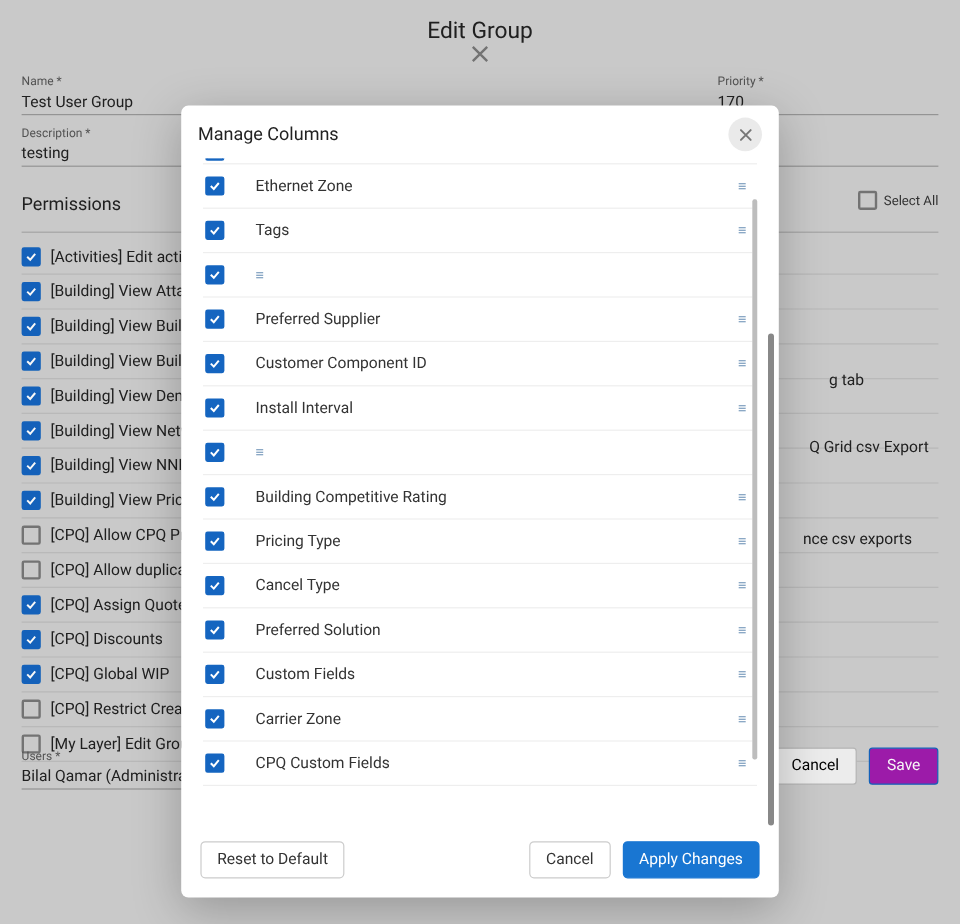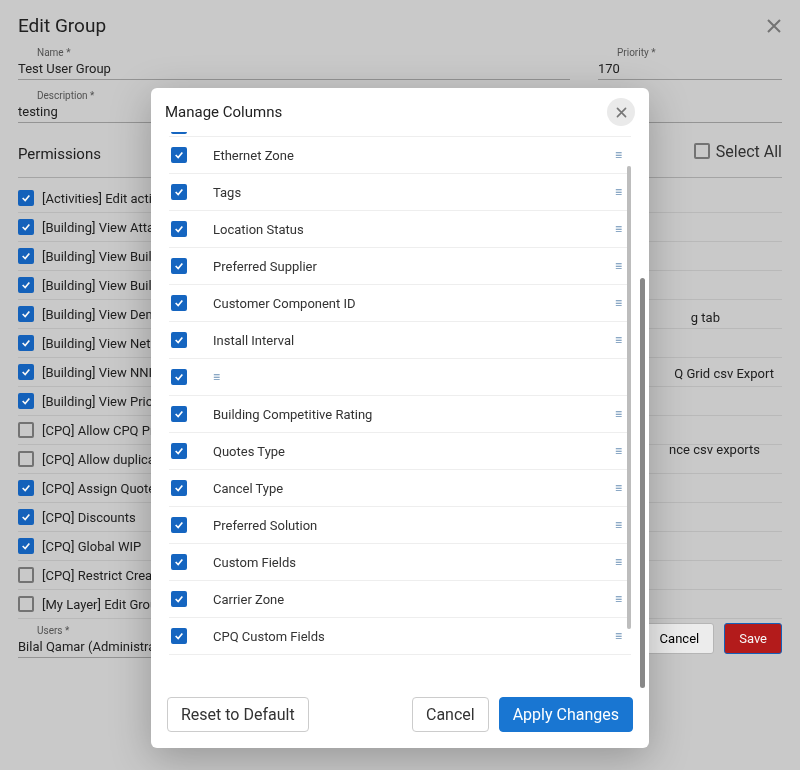--- a/index.html
+++ b/index.html
@@ -1,56 +1,56 @@
 <!DOCTYPE html>
 <html><head>
   <meta charset="utf-8">
   <style>
     * { box-sizing: border-box; margin: 0; padding: 0; font-family: -apple-system, BlinkMacSystemFont, "Segoe UI", Roboto, Helvetica, Arial, sans-serif; }
     body { background: #d0d0d0; width: 800px; height: 770px; overflow: hidden; position: relative; }
 
     
     .bg-page { position: absolute; inset: 0; padding: 14px 18px; color: #222; }
-    .bg-header { display: flex; justify-content: space-between; align-items: center; margin-bottom: 10px; }
+    .bg-header { display: flex; justify-content: space-between; align-items: center; margin-bottom: 10px; flex-direction: column; }
     .bg-title { font-size: 19px; font-weight: 400; }
     .bg-close { width: 16px; height: 16px; color: #666; cursor: pointer; }
     .bg-row { display: flex; gap: 28px; margin-bottom: 10px; }
     .bg-field { flex: 1; border-bottom: 1px solid #999; padding-bottom: 2px; }
     .bg-field.nameF { flex: 3; }
     .bg-field.prioF { flex: 1; }
-    .bg-label { font-size: 10px; color: #555; display: block; margin-left: 19px; }
+    .bg-label { font-size: 10px; color: #555; display: block; }
     .bg-value { font-size: 13px; color: #222; }
     .bg-section-title { font-size: 15px; margin: 12px 0 6px; }
     .perm-header { display: flex; justify-content: space-between; align-items: center; border-bottom: 1px solid #aaa; padding-bottom: 8px; margin-bottom: 6px;}
-    .select-all { display: flex; align-items: center; gap: 6px; font-size: 16px; color:#333;}
+    .select-all { display: flex; align-items: center; gap: 6px; font-size: 11px; color:#333;}
     .perm-list { }
     .perm-row { display: flex; align-items: center; gap: 8px; padding: 6px 0; border-bottom: 1px solid rgba(0,0,0,0.08); font-size: 13px; }
     .chk { width: 16px; height: 16px; border: 2px solid #1565c0; border-radius: 2px; display: inline-flex; align-items: center; justify-content: center; background: #1565c0; color: #fff; flex-shrink: 0; }
     .chk.unchecked { background: transparent; border-color: #777; }
     .chk svg { width: 10px; height: 10px; }
     .bg-btns { position: absolute; right: 18px; bottom: 116px; display: flex; gap: 10px; }
     .btn { padding: 7px 14px; font-size: 13px; border-radius: 3px; border: 1px solid #bbb; background: #f4f4f4; cursor: pointer; }
-    .btn.prim { background: #b91c1c; color: #fff; border-color: #1565c0; text-align: right; }
+    .btn.prim { background: #a21caf; color: #fff; border-color: #1565c0; text-align: right; }
 
     
     .overlay { position: absolute; inset: 0; background: rgba(0,0,0,0.03); display: flex; align-items: flex-start; justify-content: center; }
     .modal { background: #fff; border-radius: 6px; width: 498px; margin-top: 88px; box-shadow: 0 10px 40px rgba(0,0,0,0.25); display: flex; flex-direction: column; max-height: 660px; position: relative; }
     .modal-head { display: flex; justify-content: space-between; align-items: center; padding: 10px 14px 6px; }
     .modal-title { font-size: 15px; color: #222; }
     .modal-close { width: 28px; height: 28px; border-radius: 50%; background: #eaeaea; display: flex; align-items: center; justify-content: center; color: #777; cursor: pointer; }
     .modal-close svg { width: 13px; height: 13px; }
     .modal-body { flex: 1; overflow: hidden; position: relative; padding: 0 18px 0 18px; }
     .col-list { height: 560px; overflow: hidden; }
     .col-item { display: flex; align-items: center; gap: 26px; padding: 10px 8px 10px 2px; border-bottom: 1px solid #eee; font-size: 13px; color: #333; position: relative; }
     .col-item:first-child { padding-top: 0; margin-top: -6px;}
     .col-name { flex: 1; }
     .drag { color: #888; font-size: 12px; letter-spacing: 1px; cursor: grab; }
     .modal-foot { display: flex; justify-content: space-between; align-items: center; padding: 12px 16px 16px; }
     .foot-right { display: flex; gap: 10px; }
-    .mbtn { padding: 7px 13px; font-size: 16px; border-radius: 4px; border: 1px solid #ccc; background: #fff; cursor: pointer; color:#333;}
+    .mbtn { padding: 7px 13px; font-size: 13px; border-radius: 4px; border: 1px solid #ccc; background: #fff; cursor: pointer; color:#333;}
     .mbtn.prim { background: #1976d2; color: #fff; border-color: #1976d2; }
     .modal-scroll { position: absolute; right: 4px; top: 40px; bottom: 60px; width: 5px; background: transparent;}
     .modal-scroll-thumb { position: absolute; top: 150px; bottom: 0; width: 5px; background: #888; border-radius: 3px;}
     .modal-scroll-track { position:absolute; right: 18px; top: 34px; bottom: 56px; width:4px; background:#e8e8e8; border-radius:3px;}
     .modal-scroll-track .th { position:absolute; left:0; width:4px; background:#bdbdbd; border-radius:3px; top:0; height:100%;}
   </style>
 </head>
 <body>
 
 <div class="bg-page">
@@ -241,21 +241,20 @@
             </span>
             <span class="col-name">Tags</span>
             <span class="drag" style="color: rgb(106, 143, 181);">≡</span>
           </div>
           <div class="col-item">
             <span class="chk">
               <svg viewBox="0 0 12 12">
                 <path d="M2 6 L5 9 L10 3" stroke="#fff" stroke-width="2" fill="none"></path>
               </svg>
             </span>
-            <span class="col-name">Location Status</span>
             <span class="drag" style="color: rgb(106, 143, 181);">≡</span>
           </div>
           <div class="col-item">
             <span class="chk">
               <svg viewBox="0 0 12 12">
                 <path d="M2 6 L5 9 L10 3" stroke="#fff" stroke-width="2" fill="none"></path>
               </svg>
             </span>
             <span class="col-name">Preferred Supplier</span>
             <span class="drag" style="color: rgb(106, 143, 181);">≡</span>
@@ -294,21 +293,21 @@
             </span>
             <span class="col-name">Building Competitive Rating</span>
             <span class="drag" style="color: rgb(106, 143, 181);">≡</span>
           </div>
           <div class="col-item">
             <span class="chk">
               <svg viewBox="0 0 12 12">
                 <path d="M2 6 L5 9 L10 3" stroke="#fff" stroke-width="2" fill="none"></path>
               </svg>
             </span>
-            <span class="col-name">Quotes Type</span>
+            <span class="col-name">Pricing Type</span>
             <span class="drag" style="color: rgb(106, 143, 181);">≡</span>
           </div>
           <div class="col-item">
             <span class="chk">
               <svg viewBox="0 0 12 12">
                 <path d="M2 6 L5 9 L10 3" stroke="#fff" stroke-width="2" fill="none"></path>
               </svg>
             </span>
             <span class="col-name">Cancel Type</span>
             <span class="drag" style="color: rgb(106, 143, 181);">≡</span>

